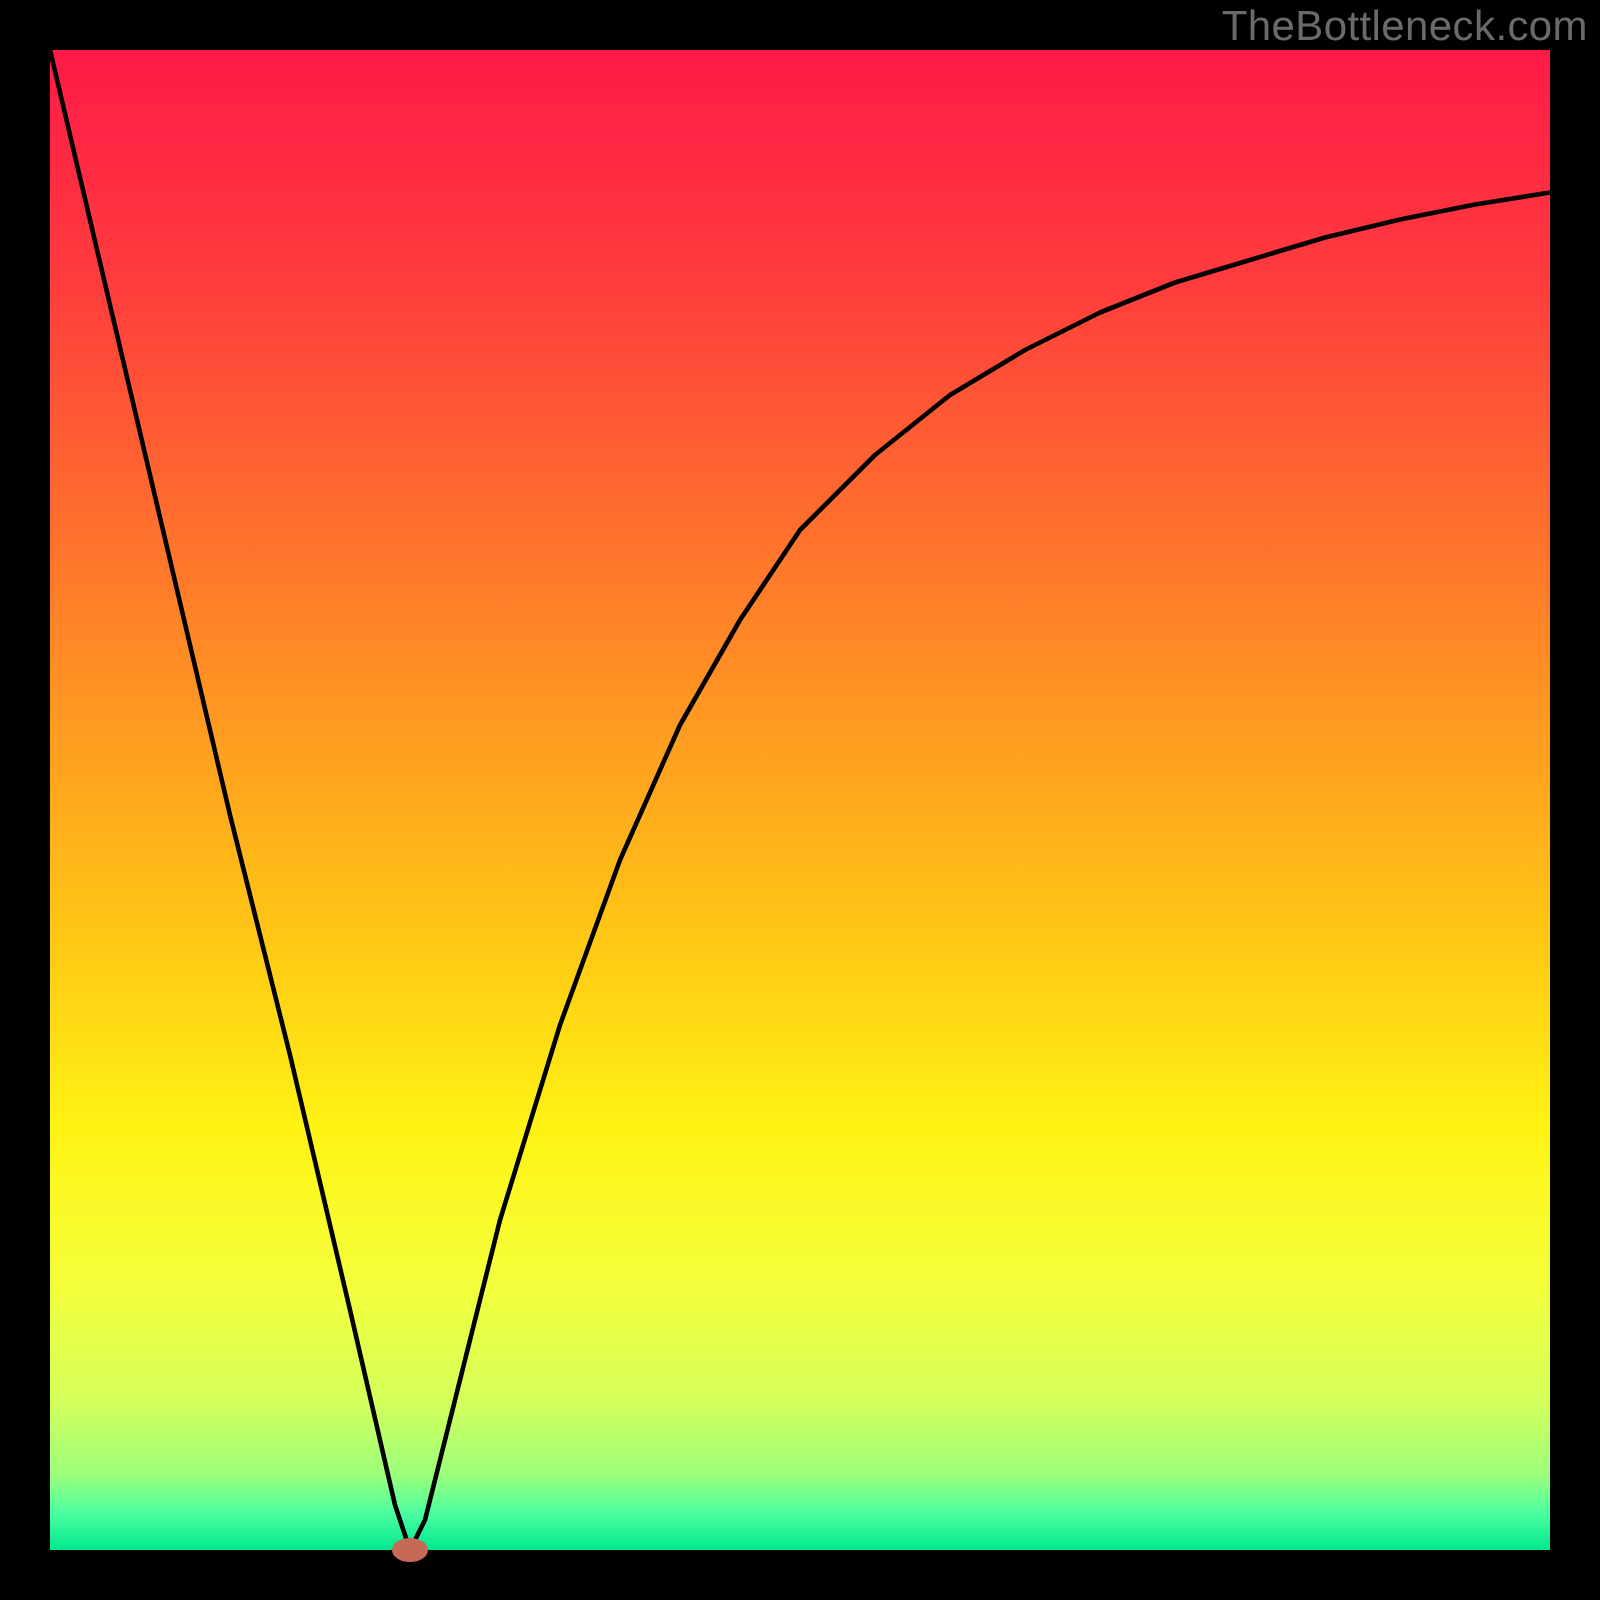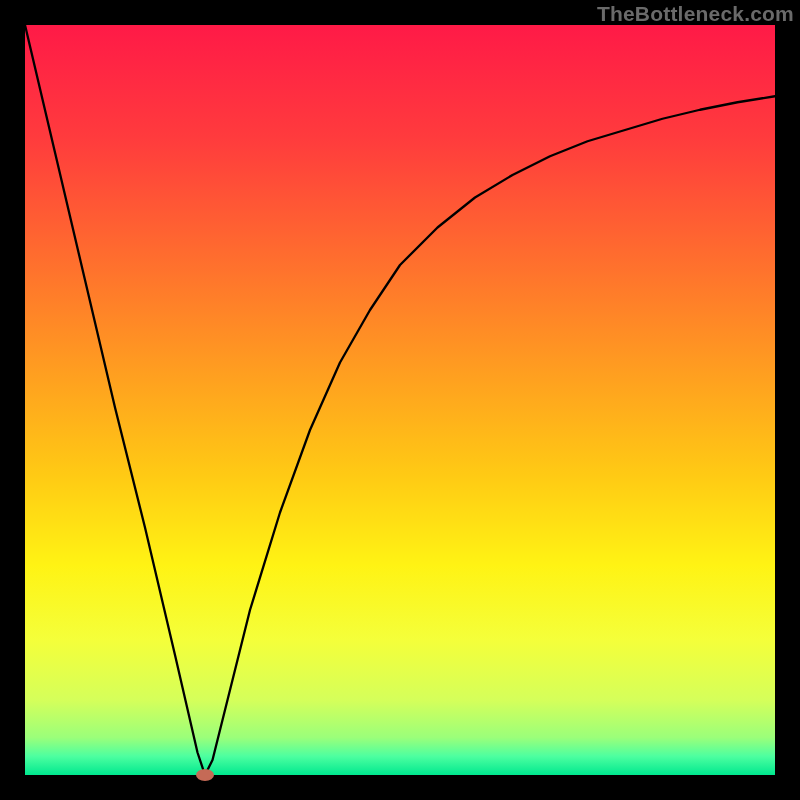--- a/index.html
+++ b/index.html
@@ -34,21 +34,21 @@
     height: 100%;
     pointer-events: none;
   }
   .watermark {
     position: absolute;
     right: 6px;
     top: 2px;
     color: #6a6a6a;
     font-size: 21px;
     letter-spacing: 0.2px;
-    font-weight: 700;
+    font-weight: 400;
   }
   .marker {
     position: absolute;
     width: 18px;
     height: 12px;
     background: #c56a56;
     border-radius: 50%;
     transform: translate(-50%, -50%);
   }
 </style>

